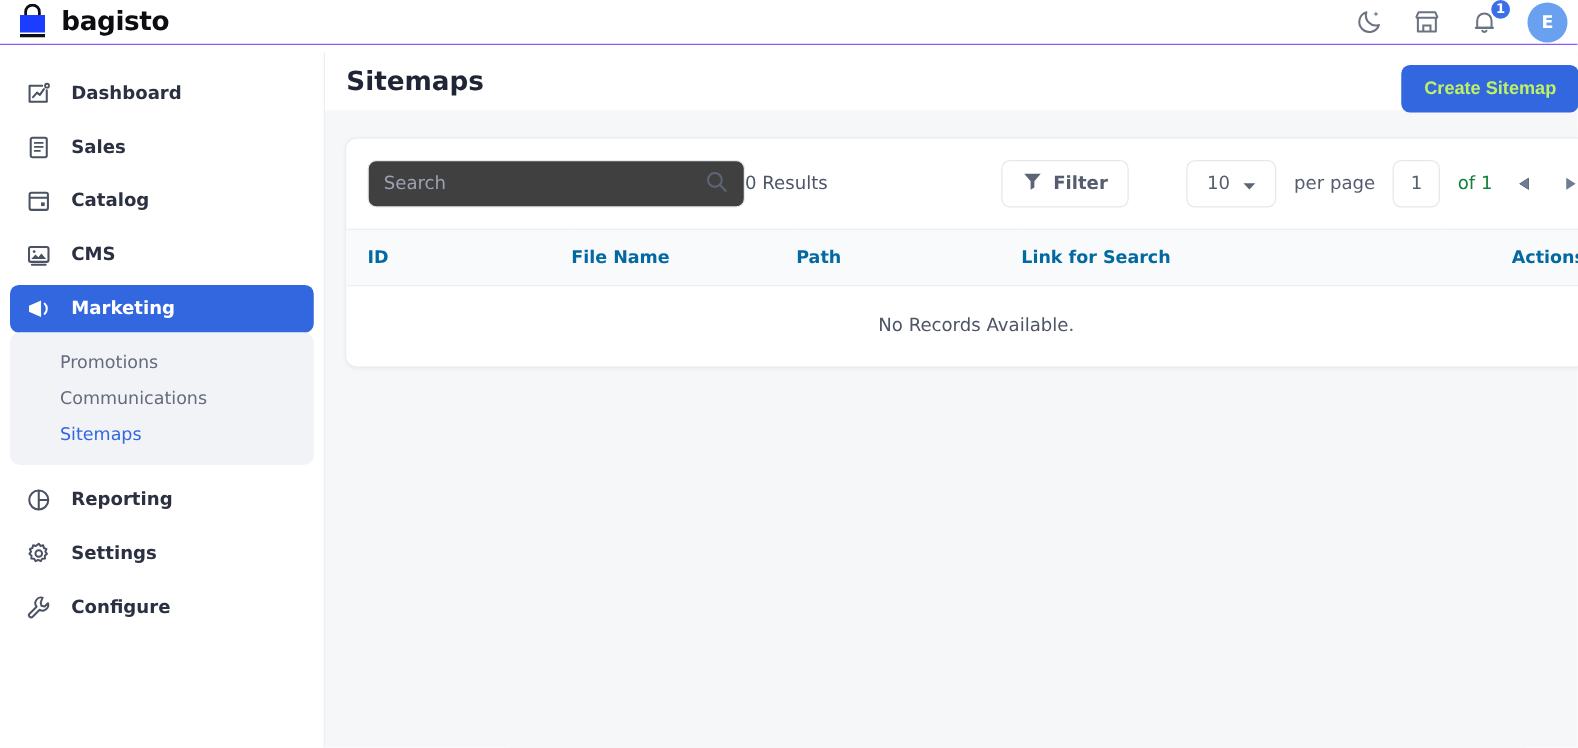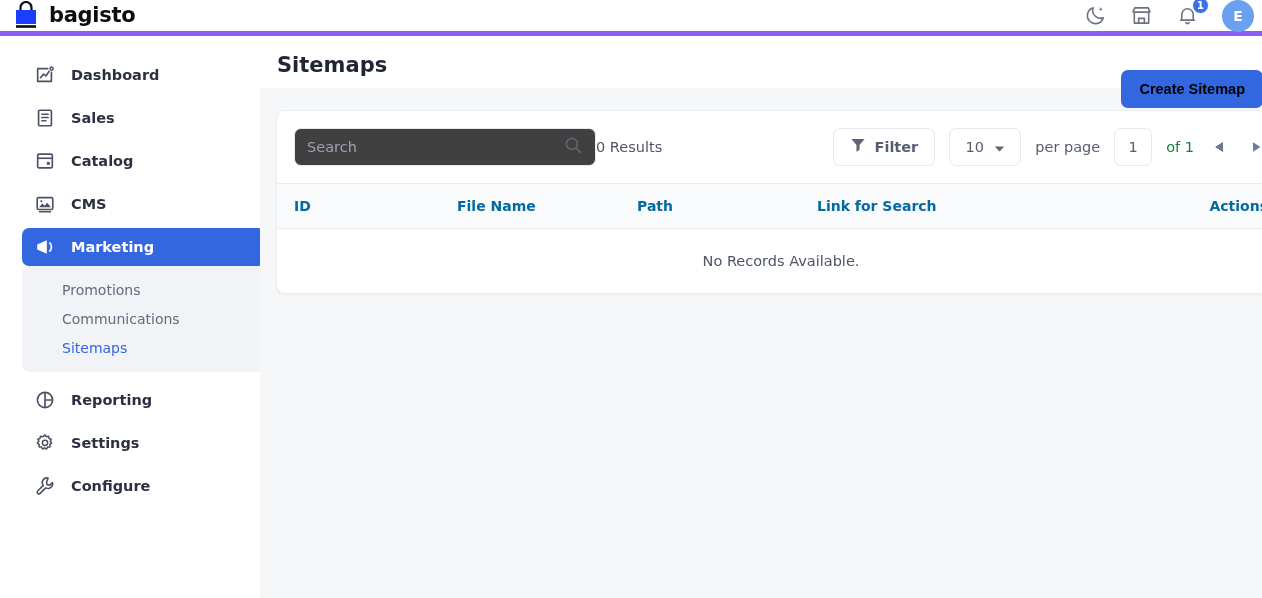--- a/index.html
+++ b/index.html
@@ -8,21 +8,21 @@
     font-family: "DejaVu Sans", "Liberation Sans", sans-serif;
     background: #ffffff;
     overflow: hidden;
   }
 
   
   .topbar {
     position: absolute; top: 0; left: 0;
     width: 1262px; height: 36px;
     background: #ffffff;
-    border-bottom: 5px solid #8b5cf6;
+    border-bottom: 1px solid #8b5cf6;
     display: flex; align-items: center;
   }
   .brand { display: flex; align-items: center; gap: 9px; padding-left: 12px; width: 138px; }
   .brand-mark { width: 28px; height: 30px; position: relative; }
   .brand-name {
     font-size: 21px; font-weight: 700; color: #0c0c11;
     letter-spacing: -0.3px; line-height: 1;
   }
   .mega-search {
     margin-left: 15px;
@@ -50,21 +50,21 @@
   .avatar {
     width: 32px; height: 32px; border-radius: 50%;
     background: #69a1f0; color: #fff;
     font-size: 14px; font-weight: 700;
     display: flex; align-items: center; justify-content: center;
     cursor: pointer;
   }
 
   
   .sidebar {
-    position: absolute; top: 42px; left: 14px;
+    position: absolute; top: 42px; left: 0;
     width: 260px; height: 556px;
     background: #ffffff;
     border-right: 1px solid #eceef1;
     padding: 14px 8px 0 8px;
   }
   .nav-item {
     display: flex; align-items: center; gap: 15px;
     height: 38px; padding: 0 12px; margin-bottom: 5px;
     border-radius: 7px; cursor: pointer;
   }
@@ -91,22 +91,22 @@
   }
   .page-head {
     background: #ffffff;
     height: 46px;
     display: flex; align-items: center;
     padding: 0 0 0 17px;
     position: relative;
   }
   .page-title { font-size: 21px; font-weight: 700; color: #1f2535; }
   .btn-primary {
-    position: absolute; right: -1px; top: 28px;
-    background: #3367e0; color: #000000;
+    position: absolute; right: -1px; top: 10px;
+    background: #3367e0; color: #bef264;
     font-size: 14.5px; font-weight: 700;
     border: none; border-radius: 7px;
     padding: 11px 18px; cursor: pointer;
     white-space: nowrap;
     margin-left: 34px;
   }
 
   .card {
     position: absolute; top: 68px; left: 16px;
     width: 1010px;
@@ -132,21 +132,21 @@
   .btn-filter {
     height: 38px; display: flex; align-items: center; gap: 9px;
     border: 1px solid #e6e8ec; border-radius: 7px;
     padding: 0 16px; background: #fff; cursor: pointer;
   }
   .btn-filter .lbl { font-size: 14.5px; font-weight: 700; color: #555d6e; }
   .perpage-sel {
     height: 38px; width: 72px;
     border: 1px solid #e6e8ec; border-radius: 7px;
     display: flex; align-items: center; justify-content: center; gap: 10px;
-    background: #fff; cursor: pointer;
+    background: #fff; cursor: pointer; margin-left: 32px;
   }
   .perpage-sel .val { font-size: 14.5px; color: #555d6e; }
   .perpage-lbl { font-size: 14.5px; color: #555d6e; }
   .page-input {
     width: 38px; height: 38px;
     border: 1px solid #e6e8ec; border-radius: 7px;
     background: #fff; text-align: center;
     font-size: 14.5px; color: #555d6e;
     font-family: inherit;
   }

